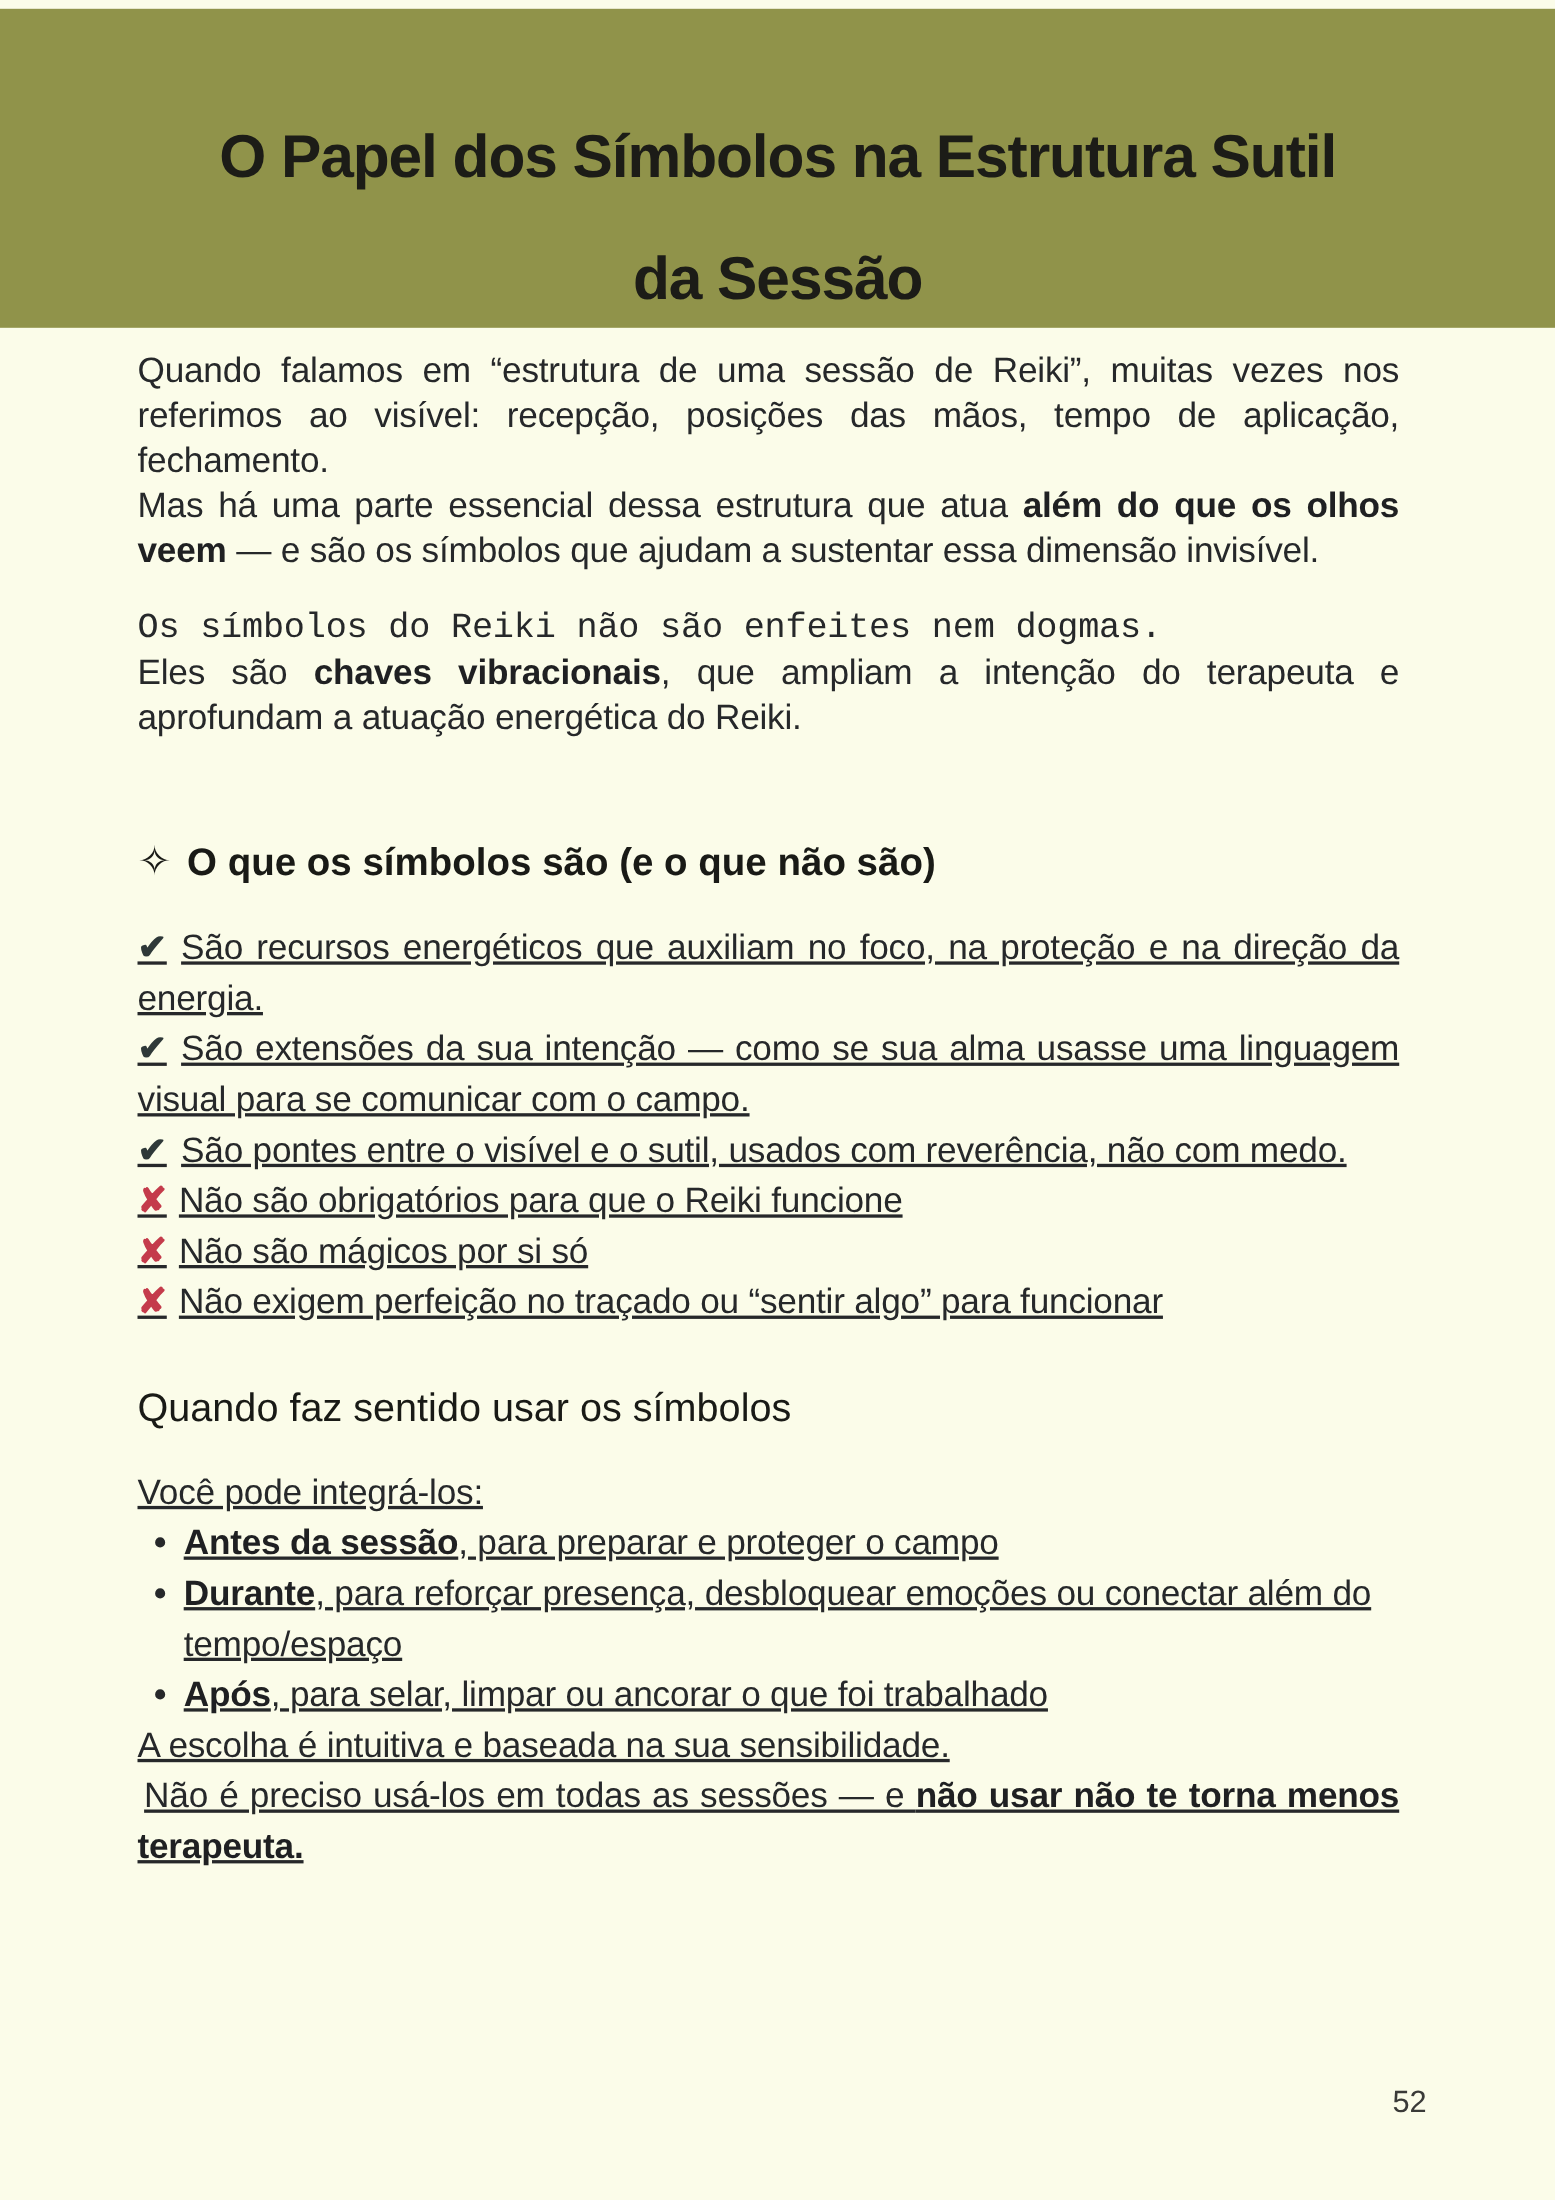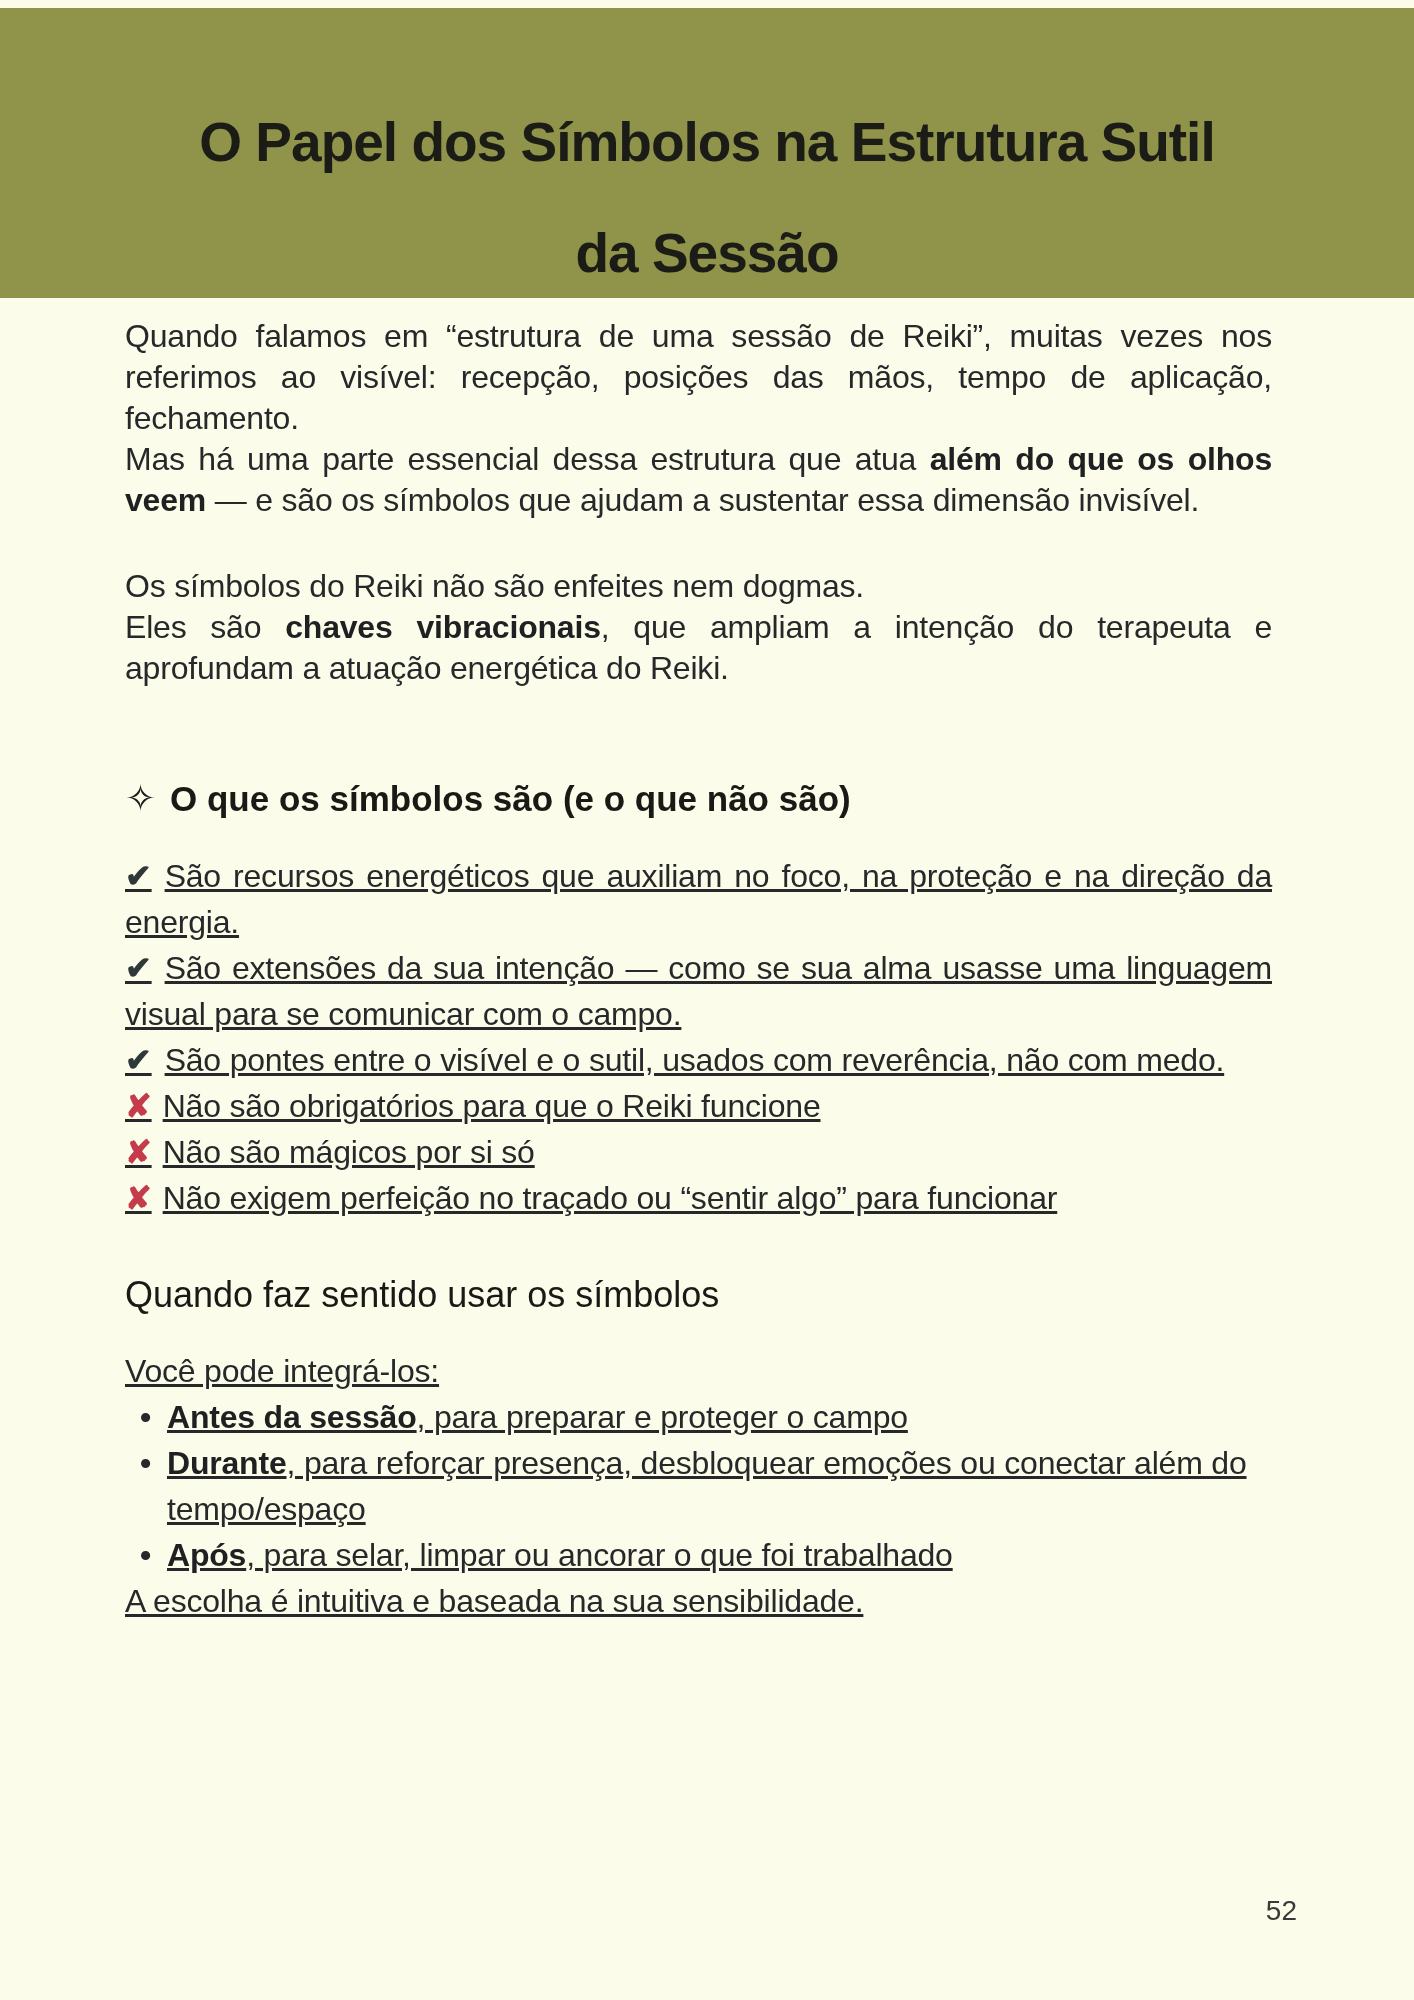--- a/index.html
+++ b/index.html
@@ -13,21 +13,21 @@
         display:flex;flex-direction:column;justify-content:flex-end;
         padding-bottom:6px;box-sizing:border-box;}
   .band h1{margin:0;text-align:center;font-weight:700;font-size:55px;line-height:78px;
            letter-spacing:-1px;color:var(--title);}
   .band h1 span{display:block;margin-top:33px;}
   .content{padding:18px 142px 0 125px;}
   p{margin:0;}
   .body{font-size:32px;line-height:41px;letter-spacing:-0.2px;}
   .list{font-size:32px;line-height:46px;letter-spacing:-0.2px;text-decoration:underline;}
   .j{text-align:justify;}
-  .mt31{margin-top:45px;}
+  .mt31{margin-top:29px;font-family:Liberation Mono, monospace;}
   .h-s1{margin:86px 0 30px 0;font-size:35px;line-height:48px;font-weight:700;color:#191a16;}
   .h-s1 .sparkle{font-weight:400;margin-right:14px;font-size:37px;}
   .h-s2{margin:49px 0 28px 0;font-size:36px;line-height:50px;font-weight:400;color:#191a16;}
   .check{color:var(--check);font-weight:700;margin-right:13px;}
   .cross{color:var(--cross);font-weight:700;margin-right:11px;}
   .bullet{position:relative;padding-left:42px;}
   .bullet .dot{position:absolute;left:15px;top:0;font-weight:700;}
   .o2{text-indent:6px;}
   .o2 strong{text-indent:0;}
   strong{font-weight:700;color:#1f2022;}
@@ -96,18 +96,21 @@
     </p>
     <p class="list bullet">
       <span class="dot">•</span><strong>Durante</strong><span>, para reforçar presença, desbloquear emoções ou conectar além do tempo/espaço</span>
     </p>
     <p class="list bullet">
       <span class="dot">•</span><strong>Após</strong><span>, para selar, limpar ou ancorar o que foi trabalhado</span>
     </p>
 
     <p class="list j">A escolha é intuitiva e baseada na sua sensibilidade.</p>
 
+    <p class="list j o2">
+      <span>Não é preciso usá-los em todas as sessões — e </span><strong>não usar não te torna menos terapeuta.</strong>
+    </p>
 
   </main>
 
   <div class="pagenum">52</div>
 
 </div>
 
 </body></html>

